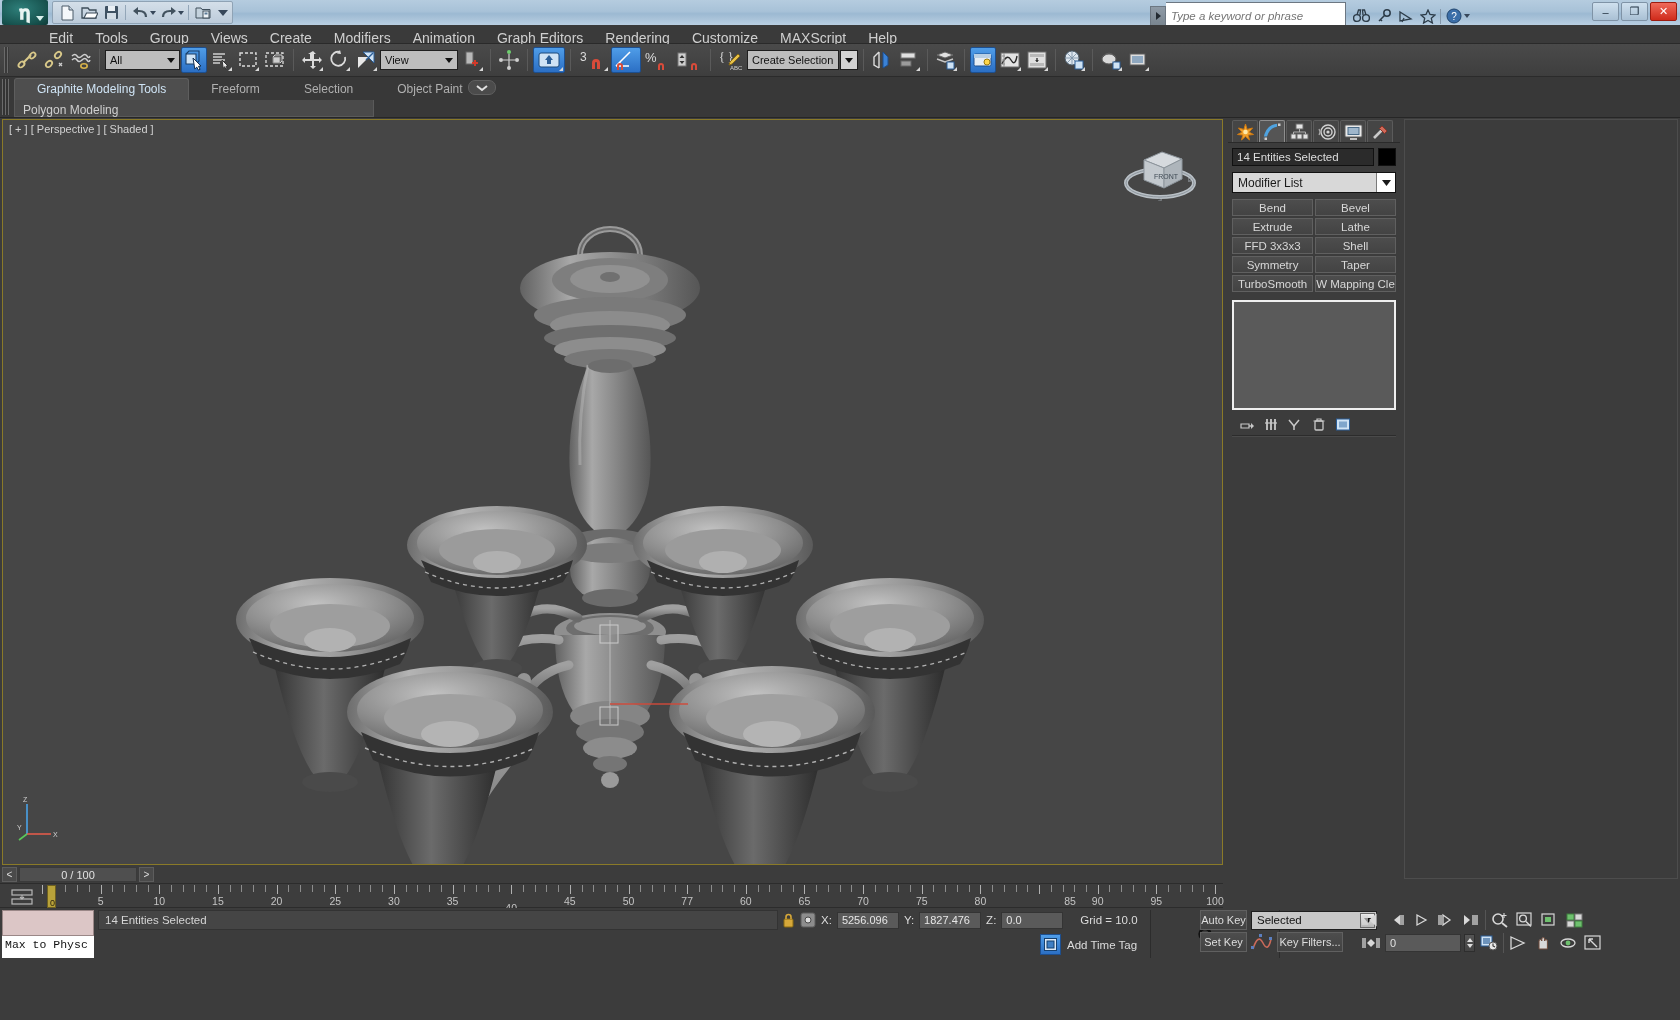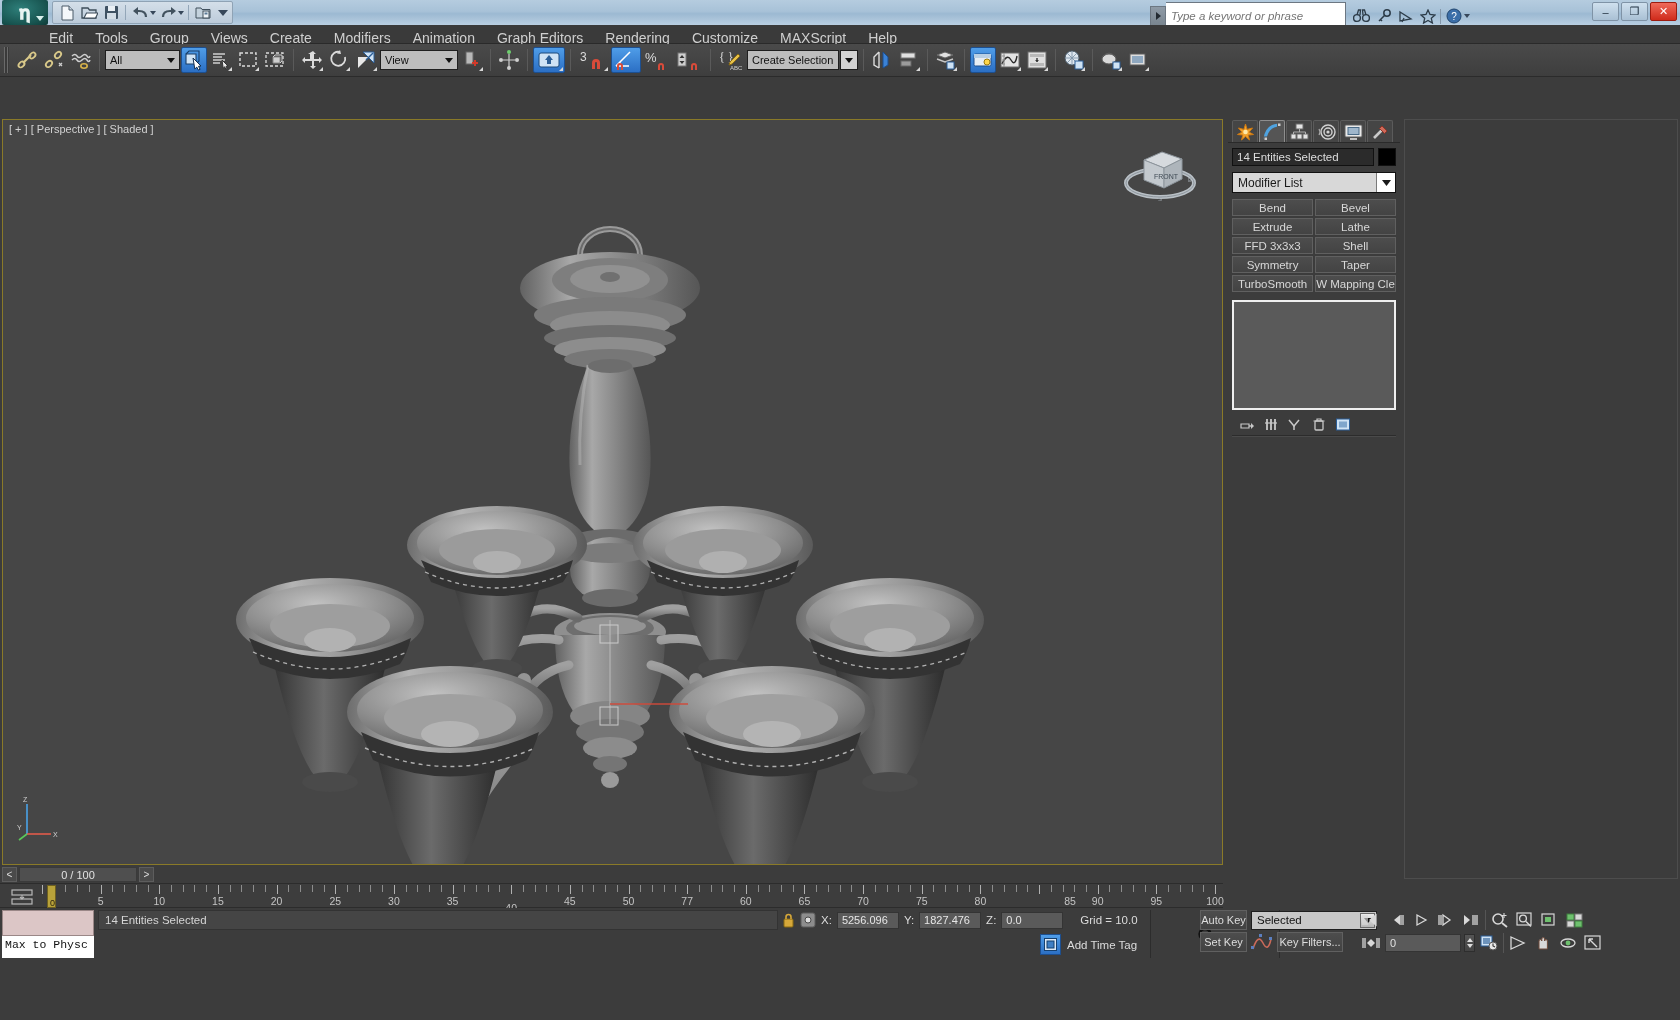--- a/index.html
+++ b/index.html
@@ -537,20 +537,37 @@
     </div>
     <div class="tb">
       <svg width="22" height="22" viewBox="0 0 22 22">
           <rect x="3" y="5" width="15" height="11" fill="#dedede" stroke="#5c5c5c"></rect>
           <rect x="5" y="7" width="11" height="7" fill="#8fa8c0"></rect>
         </svg>
       <span class="corner"></span>
     </div>
   </div>
 
+  <div class="ribbon">
+    <div class="ribgrip"></div>
+    <div class="rtabs">
+      <div class="rtab active">Graphite Modeling Tools</div>
+      <div class="rtab">Freeform</div>
+      <div class="rtab">Selection</div>
+      <div class="rtab">Object Paint</div>
+    </div>
+    <div class="rmore">
+      <svg width="12" height="8" viewBox="0 0 12 8">
+          <path d="M1 2l5 4 5-4" fill="none" stroke="#e0e0e0" stroke-width="2"></path>
+        </svg>
+    </div>
+    <div class="rsub">
+      <span>Polygon Modeling</span>
+    </div>
+  </div>
 
   <div class="viewport">
     <div class="vlabel">[ + ] [ Perspective ] [ Shaded ]</div>
 
     <svg class="chand" viewBox="0 0 1221 746" preserveAspectRatio="none">
       <defs>
         <linearGradient id="gm" x1="0" y1="0" x2="1" y2="0">
           <stop offset="0" stop-color="#626262"></stop>
             <stop offset=".28" stop-color="#a8a8a8"></stop>
           <stop offset=".55" stop-color="#8a8a8a"></stop>

